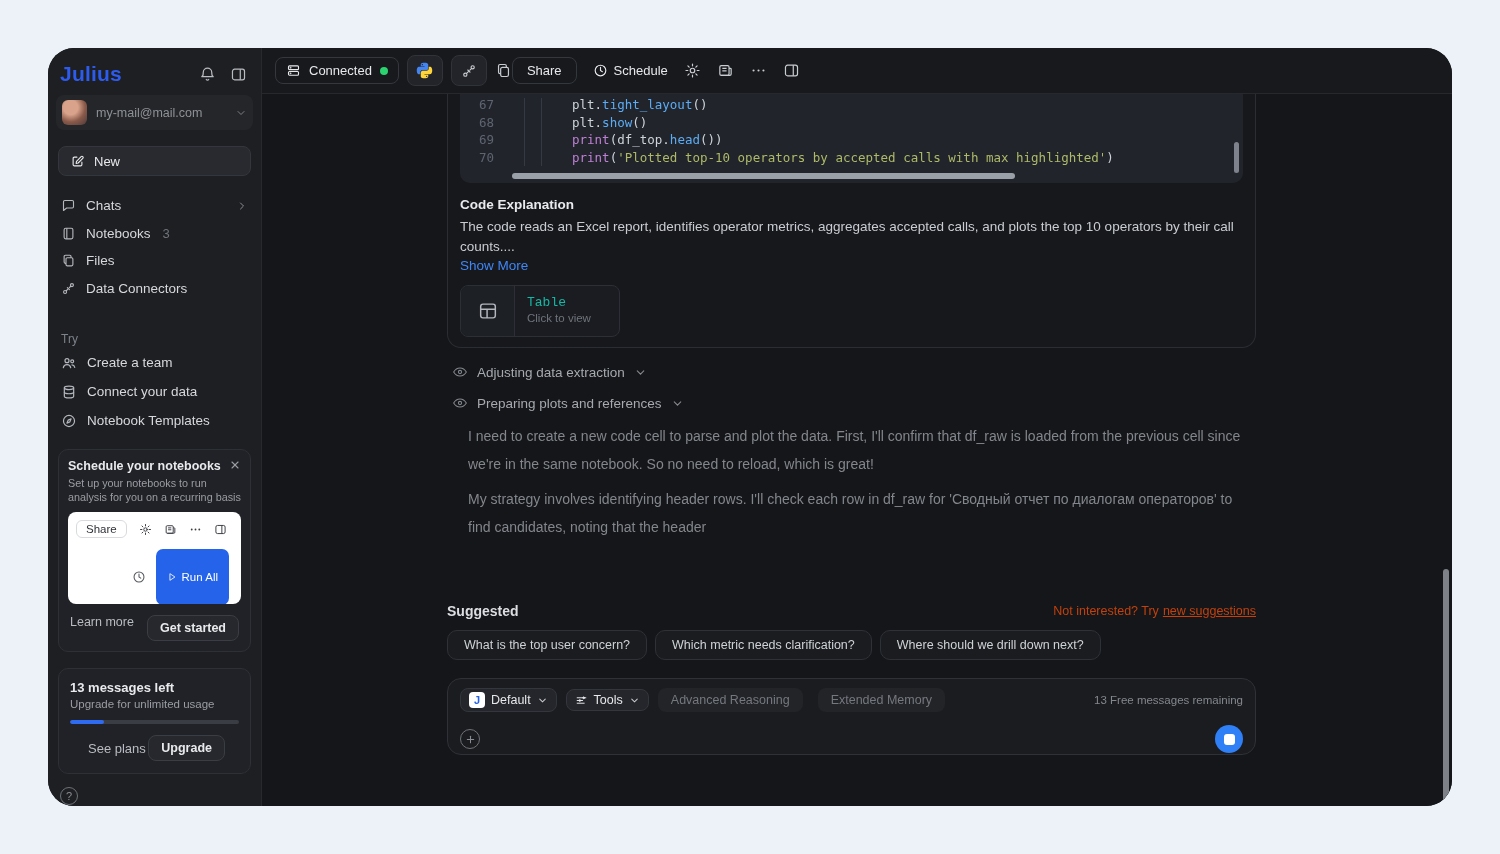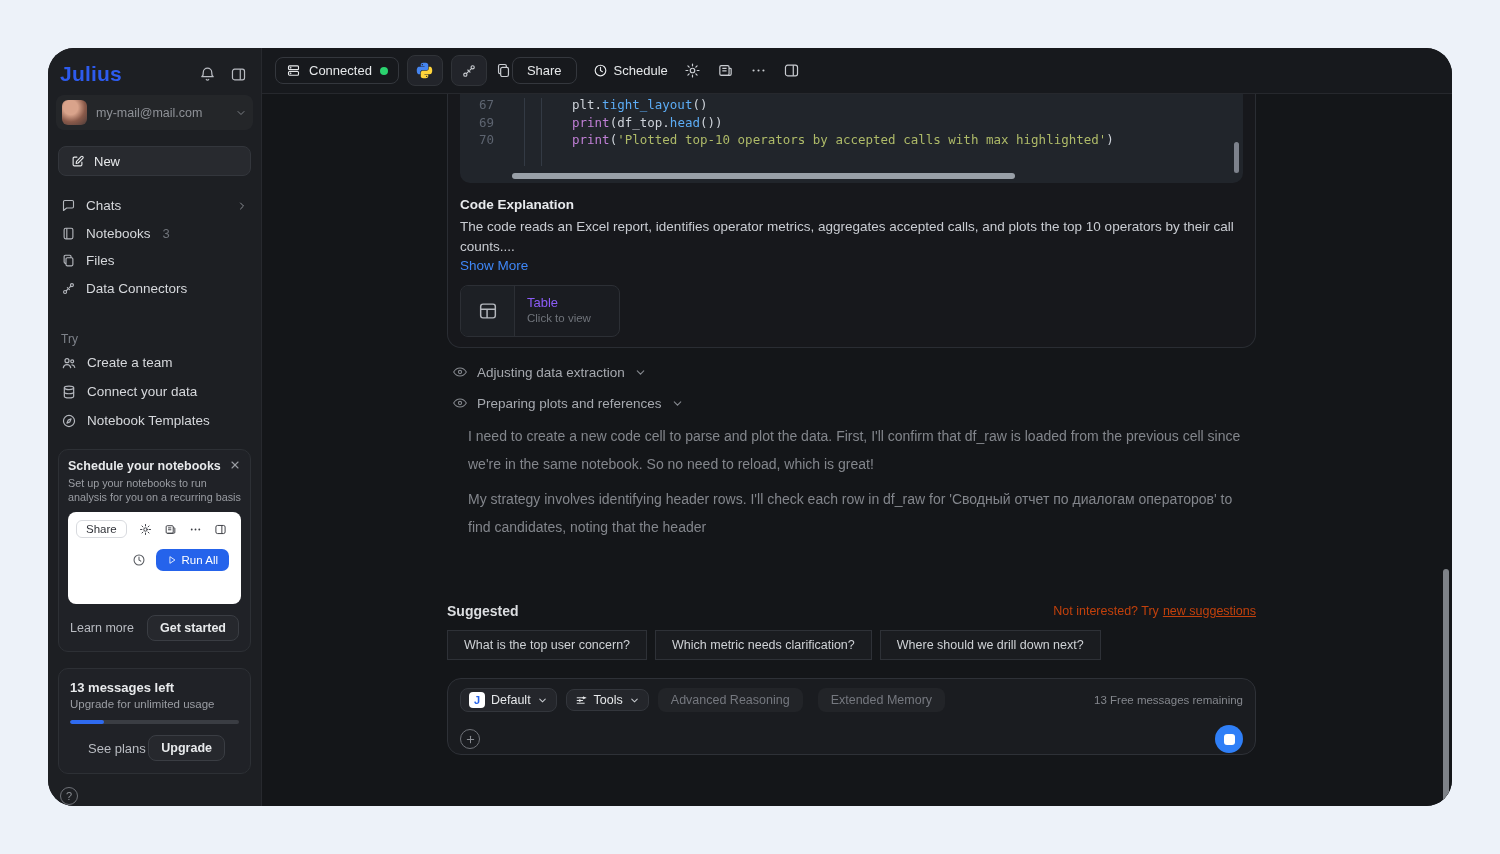--- a/index.html
+++ b/index.html
@@ -33,22 +33,22 @@
   .promo-head { display:flex; align-items:flex-start; }
   .promo-title { font-size:12.5px; font-weight:bold; color:#e8eaec; flex:1; }
   .promo-close { color:#9a9da3; cursor:pointer; }
   .promo-desc { margin-top:4px; font-size:10.8px; line-height:13.5px; color:#9a9da3; }
   .preview { margin-top:8px; background:#ffffff; border-radius:8px; height:92px; padding:8px 8px 0 8px; overflow:hidden; }
   .preview-row1 { display:flex; align-items:center; }
   .pv-share { border:1px solid #d8dade; border-radius:6px; padding:2px 9px; font-size:11.5px; color:#303238; background:#fff; }
   .pv-icons { flex:1; display:flex; justify-content:space-around; align-items:center; color:#3c3e44; margin-left:6px; }
   .preview-row2 { display:flex; align-items:center; justify-content:flex-end; gap:10px; margin-top:11px; padding-right:4px; }
   .pv-clock { color:#55585e; display:flex; }
-  .pv-runall { background:#2563eb; color:#fff; border:none; border-radius:7px; padding:5px 11px; font-size:11.5px; display:flex; align-items:center; gap:5px; cursor:pointer; }
-  .promo-foot { display:flex; align-items:center; justify-content:space-between; margin-top:11px; padding:0 2px; }
+  .pv-runall { background:#2563eb; color:#fff; border:none; border-radius:7px; padding:22px 11px; font-size:11.5px; display:flex; align-items:center; gap:5px; cursor:pointer; }
+  .promo-foot { display:flex; justify-content:space-between; margin-top:11px; padding:0 2px; }
   .learn-more { font-size:12.5px; color:#b9bcc2; cursor:pointer; }
   .ghost-btn { background:#26282d; border:1px solid #3a3d43; border-radius:8px; padding:5px 12px; font-size:12.5px; font-weight:bold; color:#e8eaec; cursor:pointer; }
 
   .usage-card { margin:16px 10px 0 10px; background:#202227; border:1px solid #2d3035; border-radius:10px; padding:11px 11px 12px 11px; }
   .usage-title { font-size:13px; font-weight:bold; color:#e8eaec; }
   .usage-sub { margin-top:3px; font-size:11.5px; color:#9a9da3; }
   .progress-track { margin-top:10px; height:4px; border-radius:2px; background:#3a3d43; overflow:hidden; }
   .progress-fill { height:100%; border-radius:2px; background:#2f6bf0; }
   .usage-foot { display:flex; align-items:center; justify-content:space-between; margin-top:11px; padding:0 14px 0 18px; }
   .see-plans { font-size:13px; color:#b9bcc2; cursor:pointer; }
@@ -81,41 +81,41 @@
   .code-hscroll { position:absolute; left:52px; bottom:4px; width:503px; height:6px; border-radius:3px; background:#99a0a8; cursor:pointer; }
   .code-vscroll { position:absolute; right:4px; top:48px; width:5px; height:31px; border-radius:3px; background:#7d828c; cursor:pointer; }
   .tok-fn { color:#5cacf5; } .tok-kw { color:#c07fd6; } .tok-str { color:#aeba68;margin-top:16px; } .tok-pl { color:#ced3da; }
 
   .explain-title { margin-top:14px; font-size:13.5px; font-weight:bold; color:#e8eaed; }
   .explain-body { margin-top:5px; font-size:13.5px; line-height:19.5px; color:#c9ccd2; }
   .show-more { font-size:13.5px; color:#3f87f7; cursor:pointer; display:inline-block; margin-top:1px; }
   .table-card { margin-top:11px; width:160px; height:52px; display:flex; background:#1a1c21; border:1px solid #2c2f35; border-radius:8px; overflow:hidden; cursor:pointer; }
   .table-card .tc-icon { width:54px; background:#1d2025; border-right:1px solid #2c2f35; display:flex; align-items:center; justify-content:center; color:#b4b7bd; }
   .tc-text { padding:9px 0 0 12px; }
-  .tc-title { font-size:13px; color:#8b5cf6; }
+  .tc-title { font-size:13px; color:#14b8a6;font-family:Liberation Mono, monospace; }
   .tc-sub { margin-top:2px; font-size:11.5px; color:#6f737a; }
 
   .section-row { display:flex; align-items:center; gap:9px; margin-left:5px; height:20px; cursor:pointer; }
   .section-row.first { margin-top:14px; }
   .section-row + .section-row { margin-top:11px; }
   .section-row .glyph { color:#84878d; display:flex; }
   .section-label { font-size:13.5px; color:#a6a9af; }
   .section-chev { color:#84878d; display:flex; }
   .section-row.dim .section-label, .section-row.dim .glyph, .section-row.dim .section-chev { color:#84878d; }
 
   .reasoning { margin:10px 0 0 21px; width:790px; }
   .reasoning p { font-size:14px; line-height:27.5px; color:#83868c; }
   .reasoning p + p { margin-top:8px; }
 
   .suggested-head { margin-top:62px; display:flex; align-items:center; justify-content:space-between;text-align:right; }
   .suggested-title { font-size:14px; font-weight:bold; color:#dcdee1; }
   .suggested-right { font-size:12.5px; color:#c2410c; }
   .suggested-right .u { text-decoration:underline; cursor:pointer; margin-left:4px; }
   .chips-row { margin-top:11px; display:flex; gap:8px; }
-  .chip { background:#1a1c20; border:1px solid #2e3137; border-radius:0; padding:0 16px; height:30px; display:flex; align-items:center; font-size:12.5px; color:#cfd2d6; cursor:pointer; }
+  .chip { background:#1a1c20; border:1px solid #2e3137; border-radius:10px; padding:0 16px; height:30px; display:flex; align-items:center; font-size:12.5px; color:#cfd2d6; cursor:pointer; }
 
   .composer { margin-top:18px; background:#1a1c20; border:1px solid #2e3137; border-radius:14px; padding:9px 12px 10px 12px; height:77px; }
   .composer-row1 { display:flex; align-items:center; gap:9px; }
   .pill { display:flex; align-items:center; gap:6px; background:#24262b; border:1px solid #33363c; border-radius:8px; padding:3px 8px; color:#e6e8ea; font-size:12.5px; cursor:pointer; }
   .j-badge { width:16px; height:16px; background:#fff; border-radius:4px; color:#2563eb; font-weight:bold; font-size:11px; display:flex; align-items:center; justify-content:center; }
   .pill .chev { color:#c9ccd1; display:flex; }
   .mode-chip { background:#222428; border-radius:8px; padding:5px 13px; font-size:12.5px; color:#75787f; cursor:pointer; }
   .mode-chip.second { margin-left:6px; }
   .remaining { margin-left:auto; font-size:11.5px; color:#84878d; }
   .composer-row2 { display:flex; align-items:center; margin-top:13px; }
@@ -421,20 +421,21 @@
 
     <div class="content">
       <div class="content-inner">
 
         <div class="cell-card">
           <div class="code-block">
             <div class="indent-guide" style="left:64px;"></div>
             <div class="indent-guide" style="left:81px;"></div>
             <div class="code-lines">
                 <div class="code-line"><span class="ln">67</span><span class="code-text"><span class="tok-pl">plt.</span><span class="tok-fn">tight_layout</span><span class="tok-pl">()</span></span></div>
+                <div class="code-line"><span class="ln">68</span><span class="code-text"><span class="tok-pl">plt.</span><span class="tok-fn">show</span><span class="tok-pl">()</span></span></div>
                 <div class="code-line"><span class="ln">69</span><span class="code-text"><span class="tok-kw">print</span><span class="tok-pl">(df_top.</span><span class="tok-fn">head</span><span class="tok-pl">())</span></span></div>
                 <div class="code-line"><span class="ln">70</span><span class="code-text"><span class="tok-kw">print</span><span class="tok-pl">(</span><span class="tok-str">'Plotted top-10 operators by accepted calls with max highlighted'</span><span class="tok-pl">)</span></span></div>
               </div>
             <div class="code-hscroll"></div>
             <div class="code-vscroll"></div>
           </div>
 
           <div class="explain-title">Code Explanation</div>
           <div class="explain-body">The code reads an Excel report, identifies operator metrics, aggregates accepted calls, and plots the top 10 operators by their call counts....</div>
           <span class="show-more">Show More</span>

